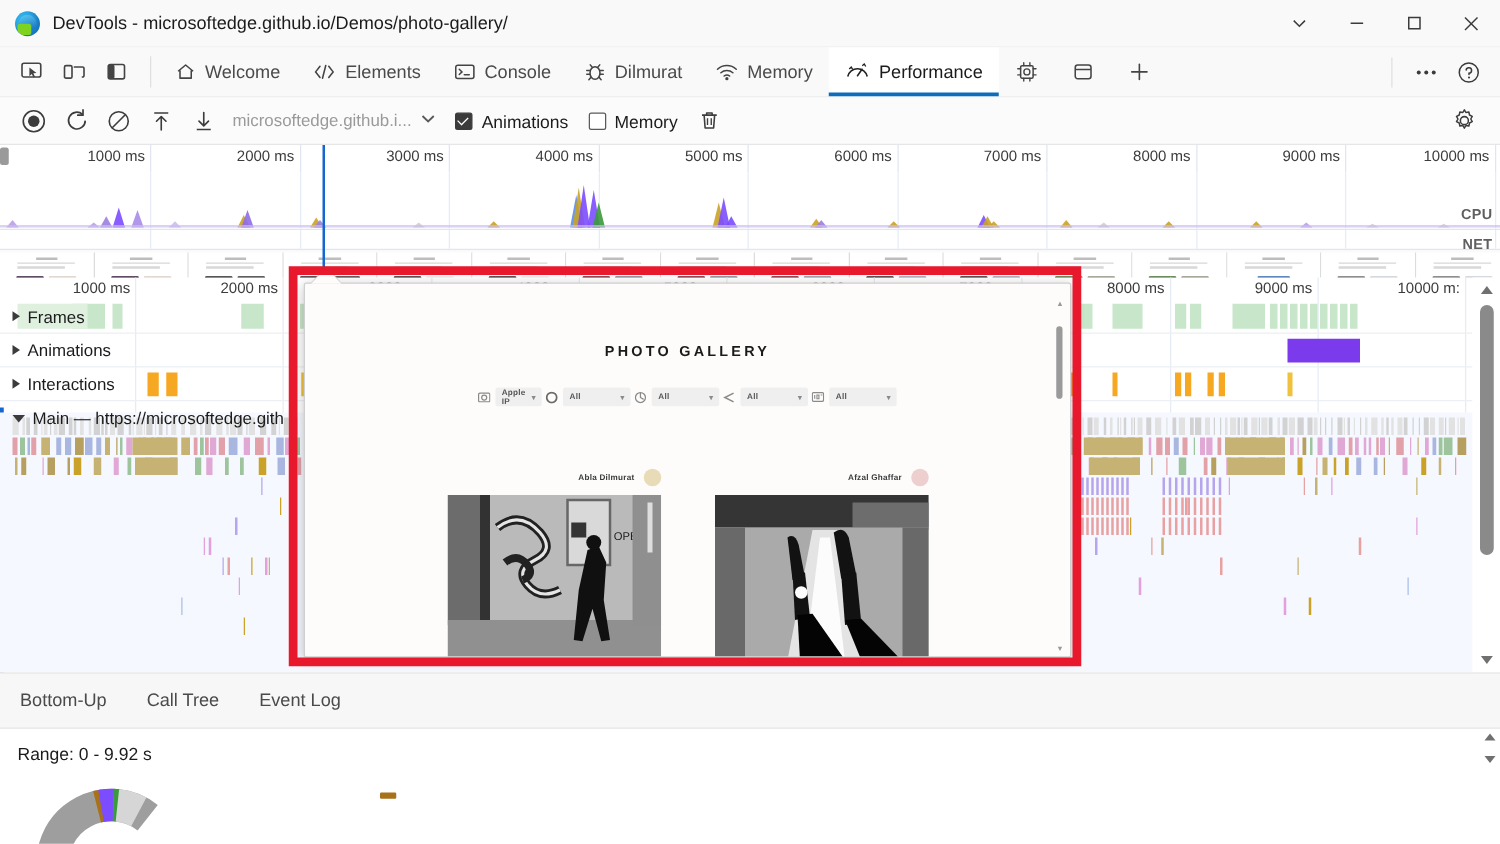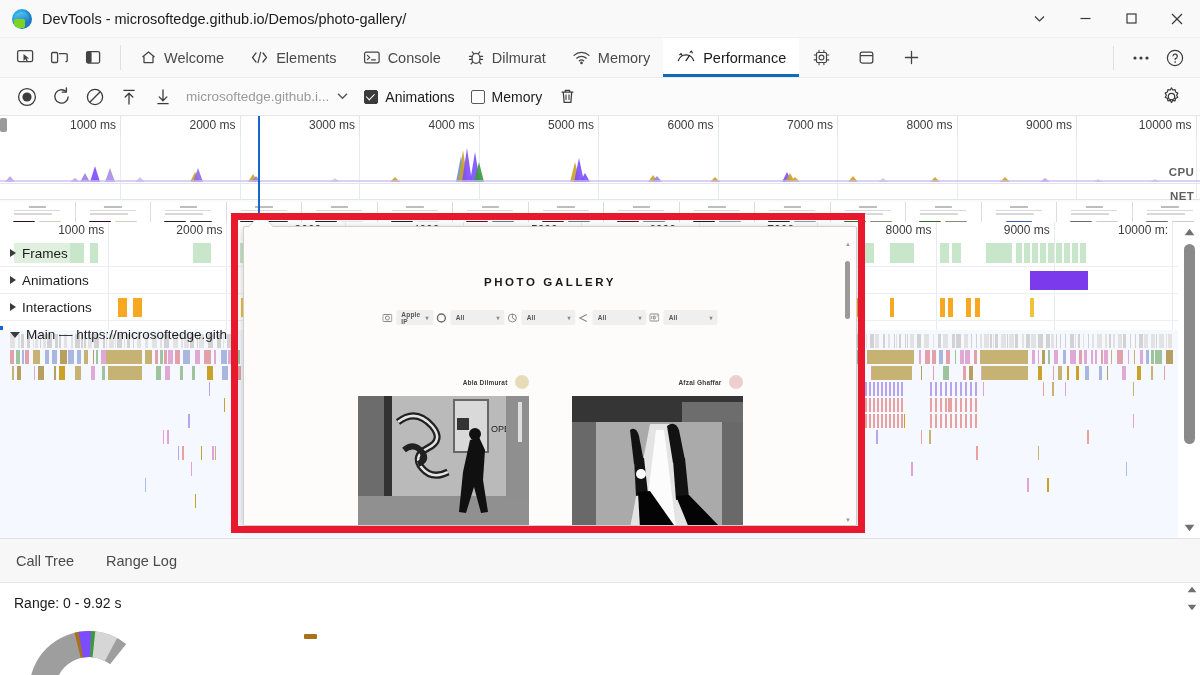--- a/index.html
+++ b/index.html
@@ -1455,24 +1455,27 @@
         <svg width="11" height="8" viewBox="0 0 11 8">
             <path d="M5.5 7.2 L0.7 0.8 L10.3 0.8 Z" fill="#707070"></path>
           </svg>
       </div>
     </div>
   </div>
 
   <div class="bottom">
     <div class="btabs">
       <div class="btab">
+          <span>Bottom-Up</span>
+        </div>
+      <div class="btab">
           <span>Call Tree</span>
         </div>
       <div class="btab">
-          <span>Range Log</span>
+          <span>Event Log</span>
         </div>
     </div>
     <div class="range">Range: 0 - 9.92 s</div>
   </div>
 
   <svg class="donut" viewBox="0 0 130 130">
     <g transform="translate(65,65)">
       <circle r="47" fill="none" stroke="#9e9e9e" stroke-width="26" stroke-dasharray="128 167" transform="rotate(152)"></circle>
       <circle r="47" fill="none" stroke="#a9721a" stroke-width="26" stroke-dasharray="5 290" transform="rotate(-104)"></circle>
       <circle r="47" fill="none" stroke="#7c4dff" stroke-width="26" stroke-dasharray="10 285" transform="rotate(-100)"></circle>

